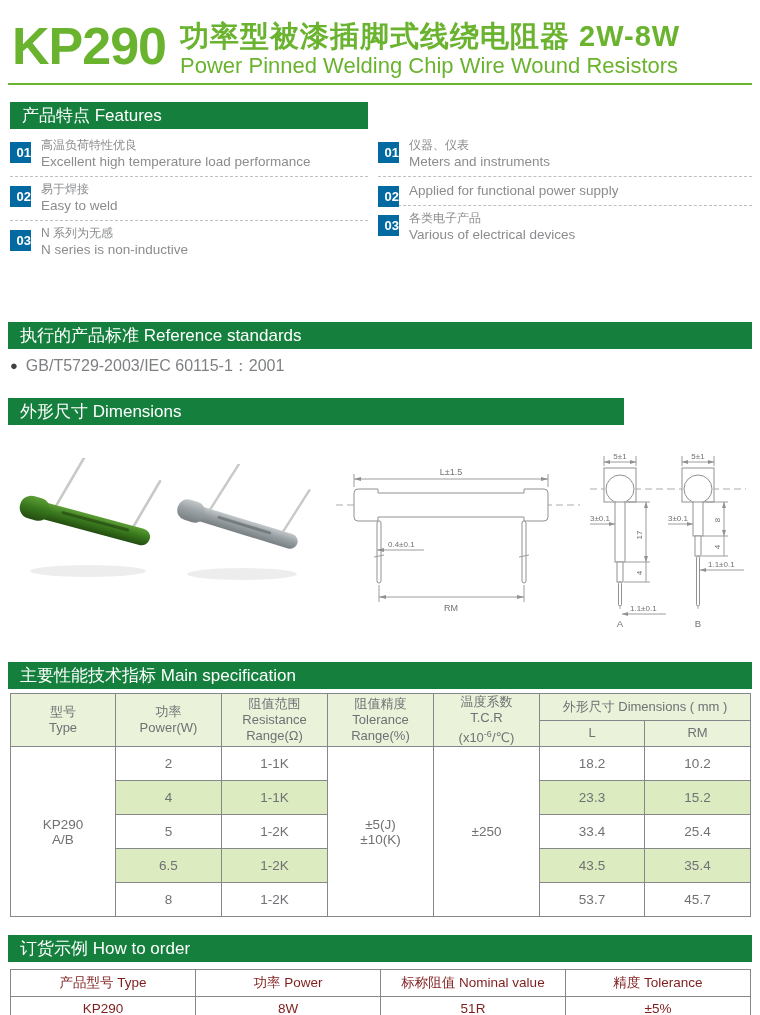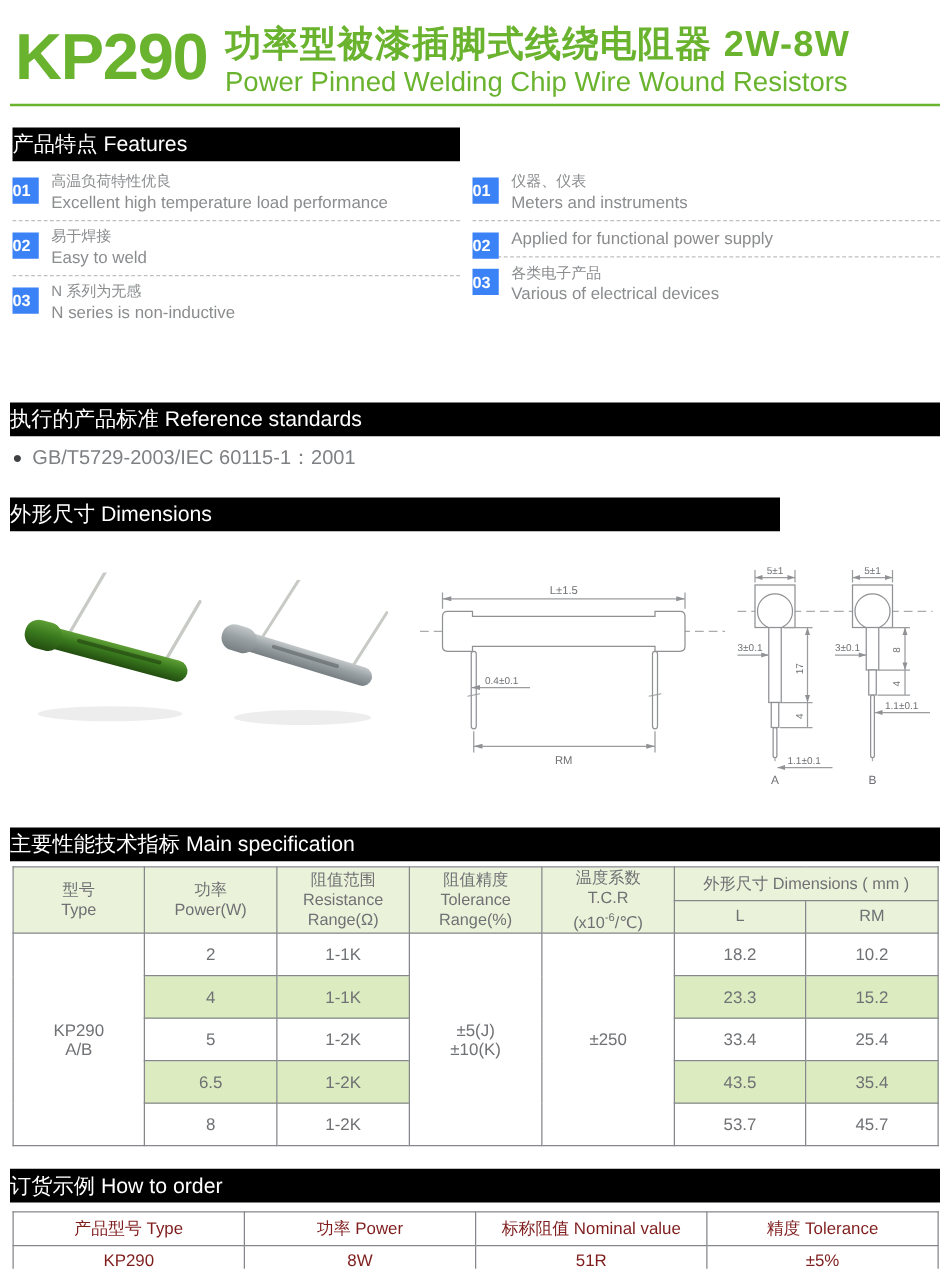--- a/index.html
+++ b/index.html
@@ -10,29 +10,29 @@
   
   .hdr { position:absolute; left:12px; top:4px; display:flex; align-items:flex-start; }
   .hdr-model { font-size:52px; font-weight:bold; color:#6ab32e; line-height:60px; letter-spacing:-1px; }
   .hdr-titles { margin-left:14px; padding-top:4px; }
   .hdr-zh { font-size:29px; font-weight:bold; color:#6ab32e; line-height:32px; letter-spacing:1px; }
   .hdr-en { font-size:22px; color:#6ab32e; line-height:27px; }
   .hdr-rule { position:absolute; left:8px; top:71px; width:744px; height:2px; background:#6ab32e; }
   .bottom-rule { position:absolute; left:8px; top:1011px; width:744px; height:2px; background:#6ab32e; }
 
   
-  .bar { position:absolute; height:27px; background:#000000; color:#fff;
-    font-size:17px; line-height:27px; padding-left:0; white-space:nowrap; }
+  .bar { position:absolute; height:27px; background:#15803d; color:#fff;
+    font-size:17px; line-height:27px; padding-left:12px; white-space:nowrap; }
 
   
   .col-list { position:absolute; top:124px; }
   .item { position:relative; padding:2px 0 5px 31px; }
   .item.dashed { border-bottom:1px dashed #bdbfc1; margin-bottom:3px; }
-  .num-box { position:absolute; left:0; top:6px; width:21px; height:21px; background:#3b82f6;
-    color:#fff; font-size:13px; font-weight:bold; text-align:left; line-height:21px; }
+  .num-box { position:absolute; left:0; top:6px; width:21px; height:21px; background:#0369a1;
+    color:#fff; font-size:13px; font-weight:bold; text-align:right; line-height:21px; }
   .item-zh { font-size:12px; color:#8a8c8e; line-height:15px; }
   .item-en { font-size:13.5px; color:#8a8c8e; line-height:18px; }
 
   
   .std-line { position:absolute; left:10px; top:344px; font-size:16px; color:#7e8083; }
   .std-bullet { color:#3f4042; font-size:13px; margin-right:8px; vertical-align:1px; }
 
   
   .photo, .draw { position:absolute; }
   svg text { font-family:"Liberation Sans","DejaVu Sans",sans-serif; fill:#6f7174; }

